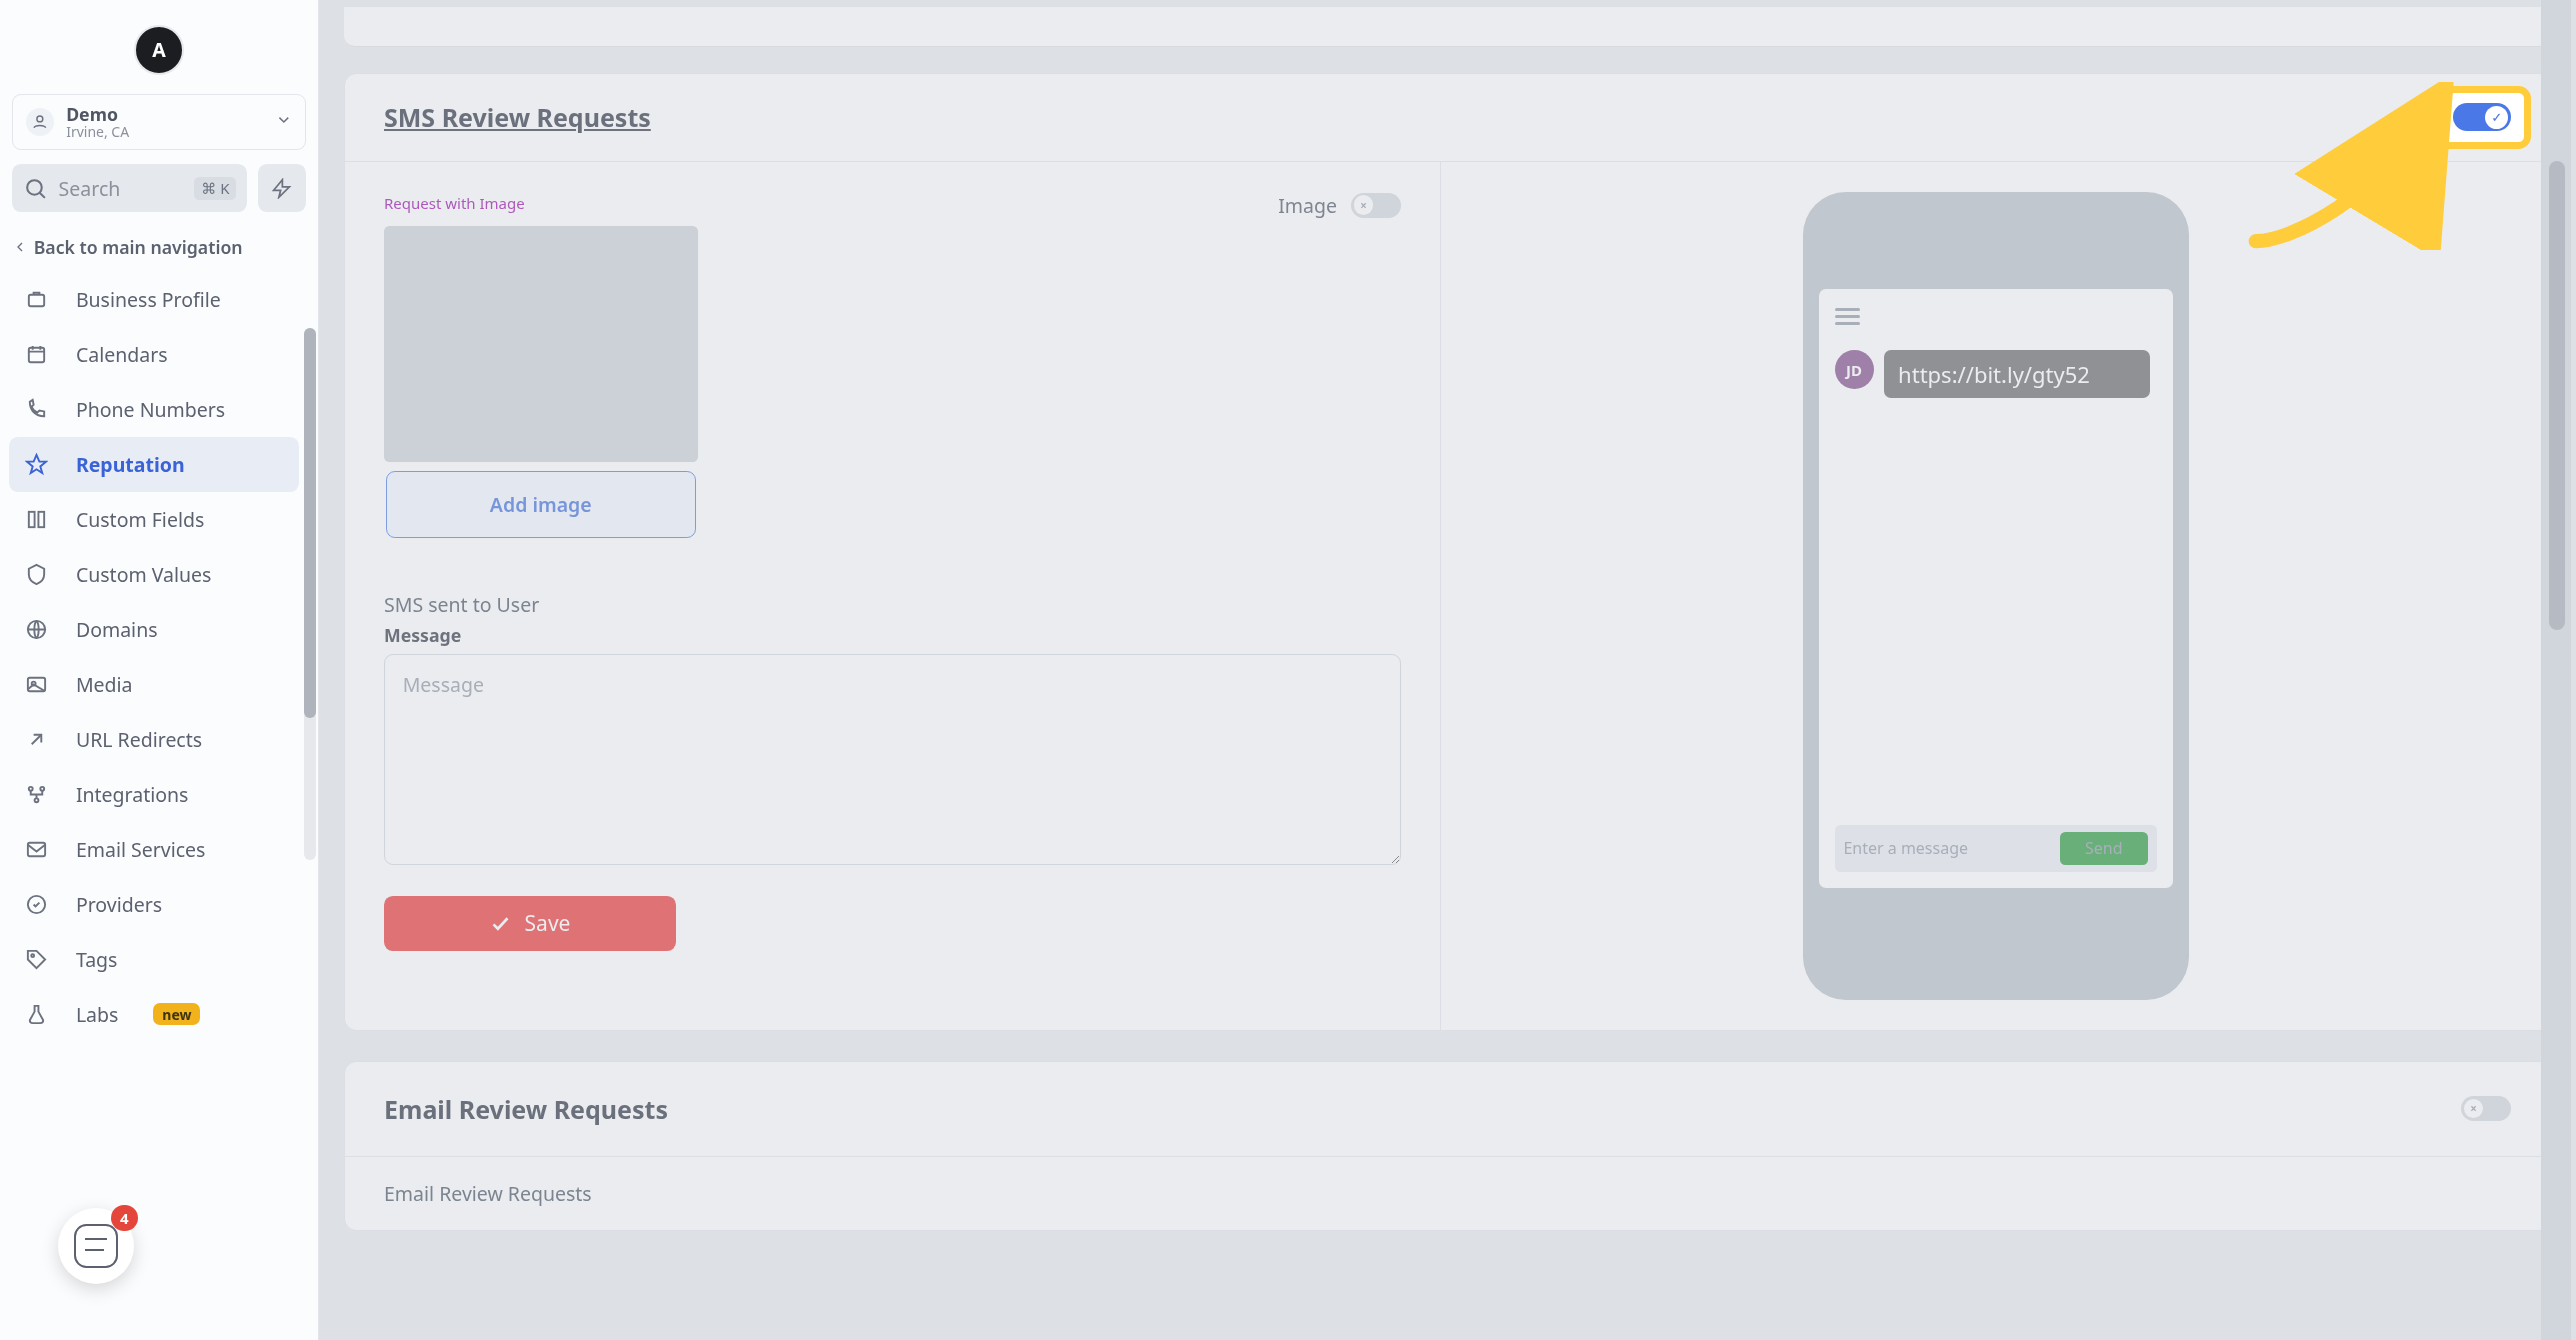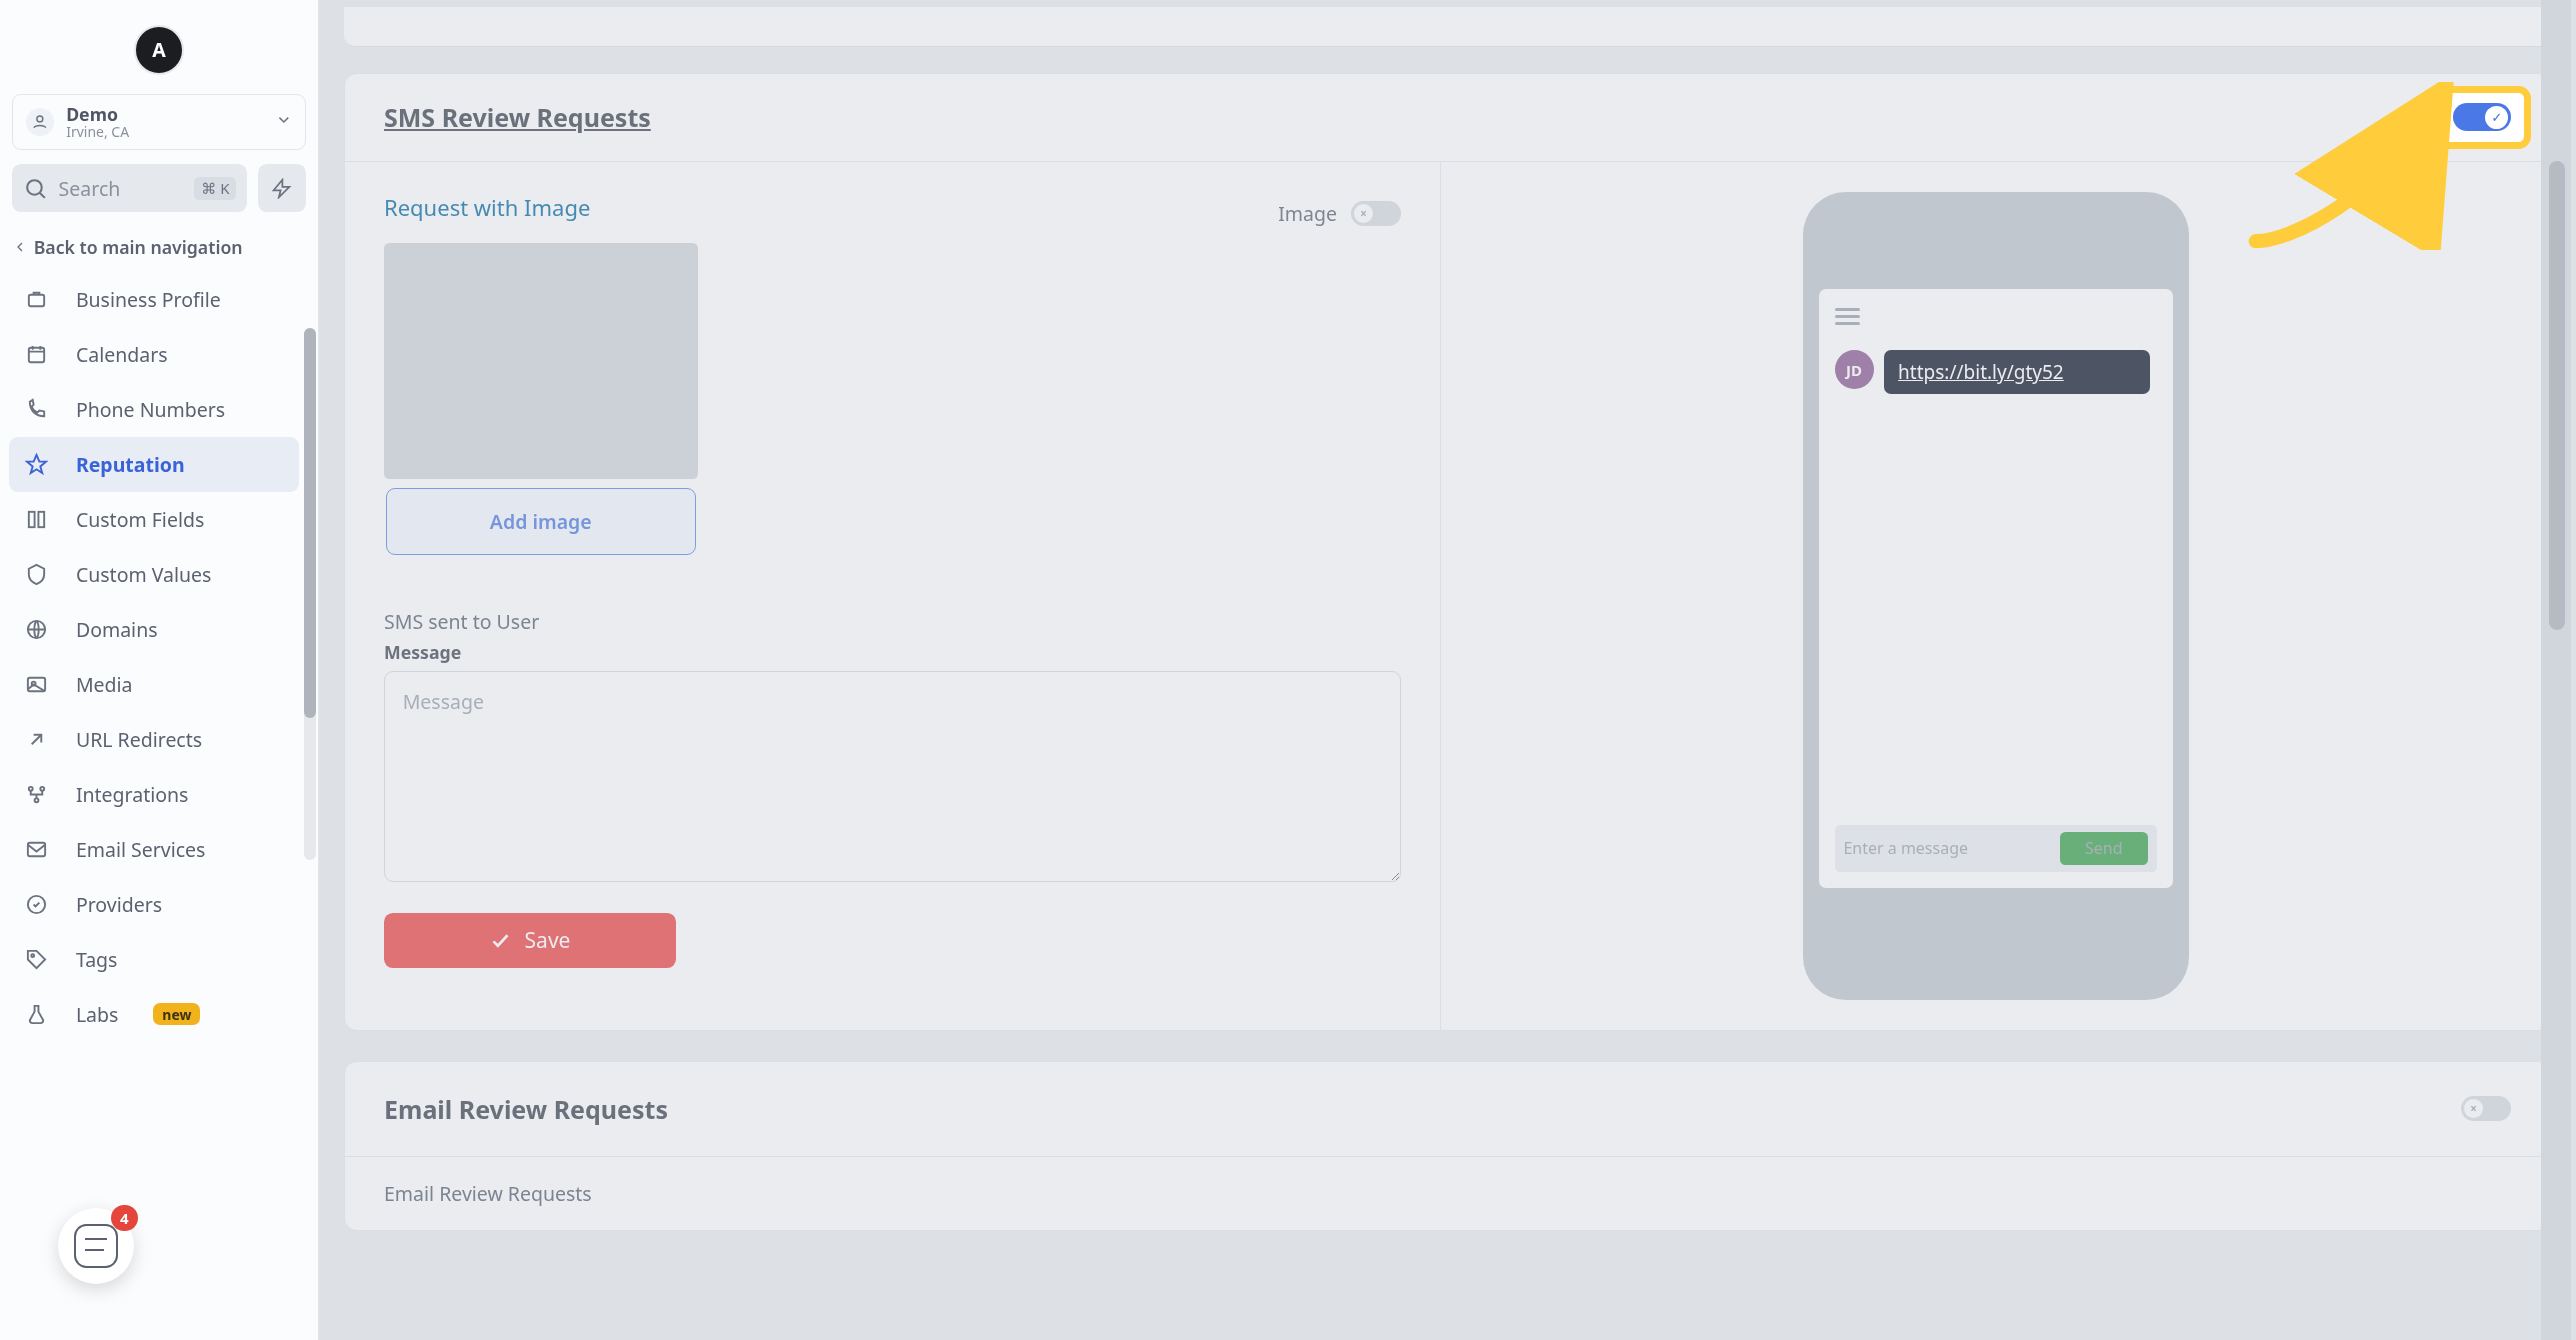--- a/index.html
+++ b/index.html
@@ -52,42 +52,42 @@
  .chat-fab .bubble::before{content:"";position:absolute;left:8.9px;right:12.4px;top:23px;border-top:2.7px solid #5b6170;}
  .chat-fab .cnt{position:absolute;top:-3.5px;right:-3.5px;background:#e5463c;color:#fff;border-radius:50%;width:26.6px;height:26.6px;display:flex;align-items:center;justify-content:center;font-size:15px;font-weight:700;}
  .main{flex:1;overflow:hidden;background:#ebedf0;padding:7px 25px 0 25px;position:relative;}
  .scroll-area{height:100%;overflow:hidden;}
  .ghost-bar{height:39px;background:#fff;border-radius:0 0 10.6px 10.6px;box-shadow:0 0.9px 0 rgba(0,0,0,.04);margin:0 0 26.6px;}
  .card{background:#fff;border-radius:12.4px;border:0.9px solid var(--border);margin-bottom:30px;}
  .card-head{display:flex;align-items:center;justify-content:space-between;padding:26.6px 39px;border-bottom:0.9px solid var(--border);text-decoration:underline;}
  .card-head h2{margin:0;font-size:25px;font-weight:700;color:#3d424f;}
  .card-body{display:flex;}
  .left{flex:0 0 1081px;border-right:0.9px solid var(--border);padding:30px 39px 39px;}
- .sec-title{font-size:22px;color:#0369a1;margin:0 0 14px;}
+ .sec-title{font-size:15px;color:#a21caf;margin:0 0 4px;}
  .sec-row{display:flex;justify-content:space-between;align-items:center;}
  .img-label{display:flex;align-items:center;gap:14px;color:#5c6170;font-size:19.5px;}
  .mini-toggle{width:50px;height:25px;border-radius:12.4px;background:#d7dbe1;position:relative;}
  .mini-toggle .knob{position:absolute;left:2.7px;top:2.7px;width:19.5px;height:19.5px;border-radius:50%;background:#fff;display:flex;align-items:center;justify-content:center;color:#9aa1ad;font-size:11.5px;font-weight:700;}
  .image-drop{width:314px;height:236px;background:#d2d6dc;border-radius:5.3px;margin-top:7px;}
  .add-img{width:310px;height:67px;margin:8.9px 1.8px 0;border:1.8px solid #5a86e8;border-radius:8.9px;background:#f5f8ff;color:#4f7ae0;font-size:19.5px;font-weight:600;display:flex;align-items:center;justify-content:center;cursor:pointer;}
  .sec2{margin-top:53px;}
  .lab2{font-size:19.5px;color:#55606e;margin-bottom:5.3px;}
  .lab3{font-size:17.7px;color:#3f4452;font-weight:700;margin-bottom:7px;}
  textarea{width:1017px;height:211px;border:0.9px solid #d7dbe1;border-radius:8.9px;padding:16px 17.7px;font-size:19.5px;color:#555;resize:both;outline:none;}
  textarea::placeholder{color:#9aa1ad;}
  .save{margin-top:26.6px;width:292px;height:55px;border:none;border-radius:8.9px;background:#ef4444;color:#fff;font-size:21px;display:flex;align-items:center;justify-content:center;gap:14px;cursor:pointer;}
  .save svg{width:21px;height:21px;}
  .right{flex:1;display:flex;align-items:flex-start;justify-content:center;padding:30px 39px;}
  .phone{width:386px;height:808px;border-radius:43px;background:#c1c6cd;padding:97px 16px 16px;}
  .screen{background:#fff;border-radius:7px;height:599px;display:flex;flex-direction:column;padding:19.5px 16px 16px;}
  .ham{display:flex;flex-direction:column;gap:4.4px;width:25px;margin-bottom:25px;}
  .ham span{height:2.7px;background:#9aa1ad;border-radius:1.8px;}
  .msg-row{display:flex;gap:10.6px;align-items:flex-start;}
  .av{width:39px;height:39px;border-radius:50%;background:#8d5a92;color:#fff;display:flex;align-items:center;justify-content:center;font-size:15px;font-weight:700;}
- .msg{background:#0f172a;color:#fff;border-radius:7px;padding:8.9px 14px;font-size:19px;text-decoration:underline;min-width:266px;}
+ .msg{background:#737373;color:#fff;border-radius:7px;padding:8.9px 14px;font-size:22px;min-width:266px;}
  .compose{margin-top:auto;display:flex;gap:14px;align-items:center;background:#eceff3;border-radius:5.3px;padding:7px 8.9px;}
  .compose span{flex:1;color:#9aa1ad;font-size:16px;}
  .send{background:#3aa24a;color:#fff;border:none;border-radius:5.3px;padding:5.3px 25px;font-size:16px;}
  
  .big-toggle-wrap{position:relative;z-index:100;}
  .big-toggle-hl{position:absolute;top:-17.7px;left:-19.5px;right:-19.5px;bottom:-17.7px;border:7px solid var(--yellow);border-radius:12.4px;background:#fff;}
  .big-toggle{position:relative;width:58px;height:28px;border-radius:14px;background:#4a78e6;}
  .big-toggle .knob{position:absolute;right:2.7px;top:2.7px;width:23px;height:23px;border-radius:50%;background:#fff;display:flex;align-items:center;justify-content:center;color:#4a78e6;font-size:13.3px;}
  .arrow{position:absolute;top:82px;right:108px;z-index:101;pointer-events:none;}
  .email-head{display:flex;align-items:center;justify-content:space-between;padding:30px 39px;border-bottom:0.9px solid var(--border);}

